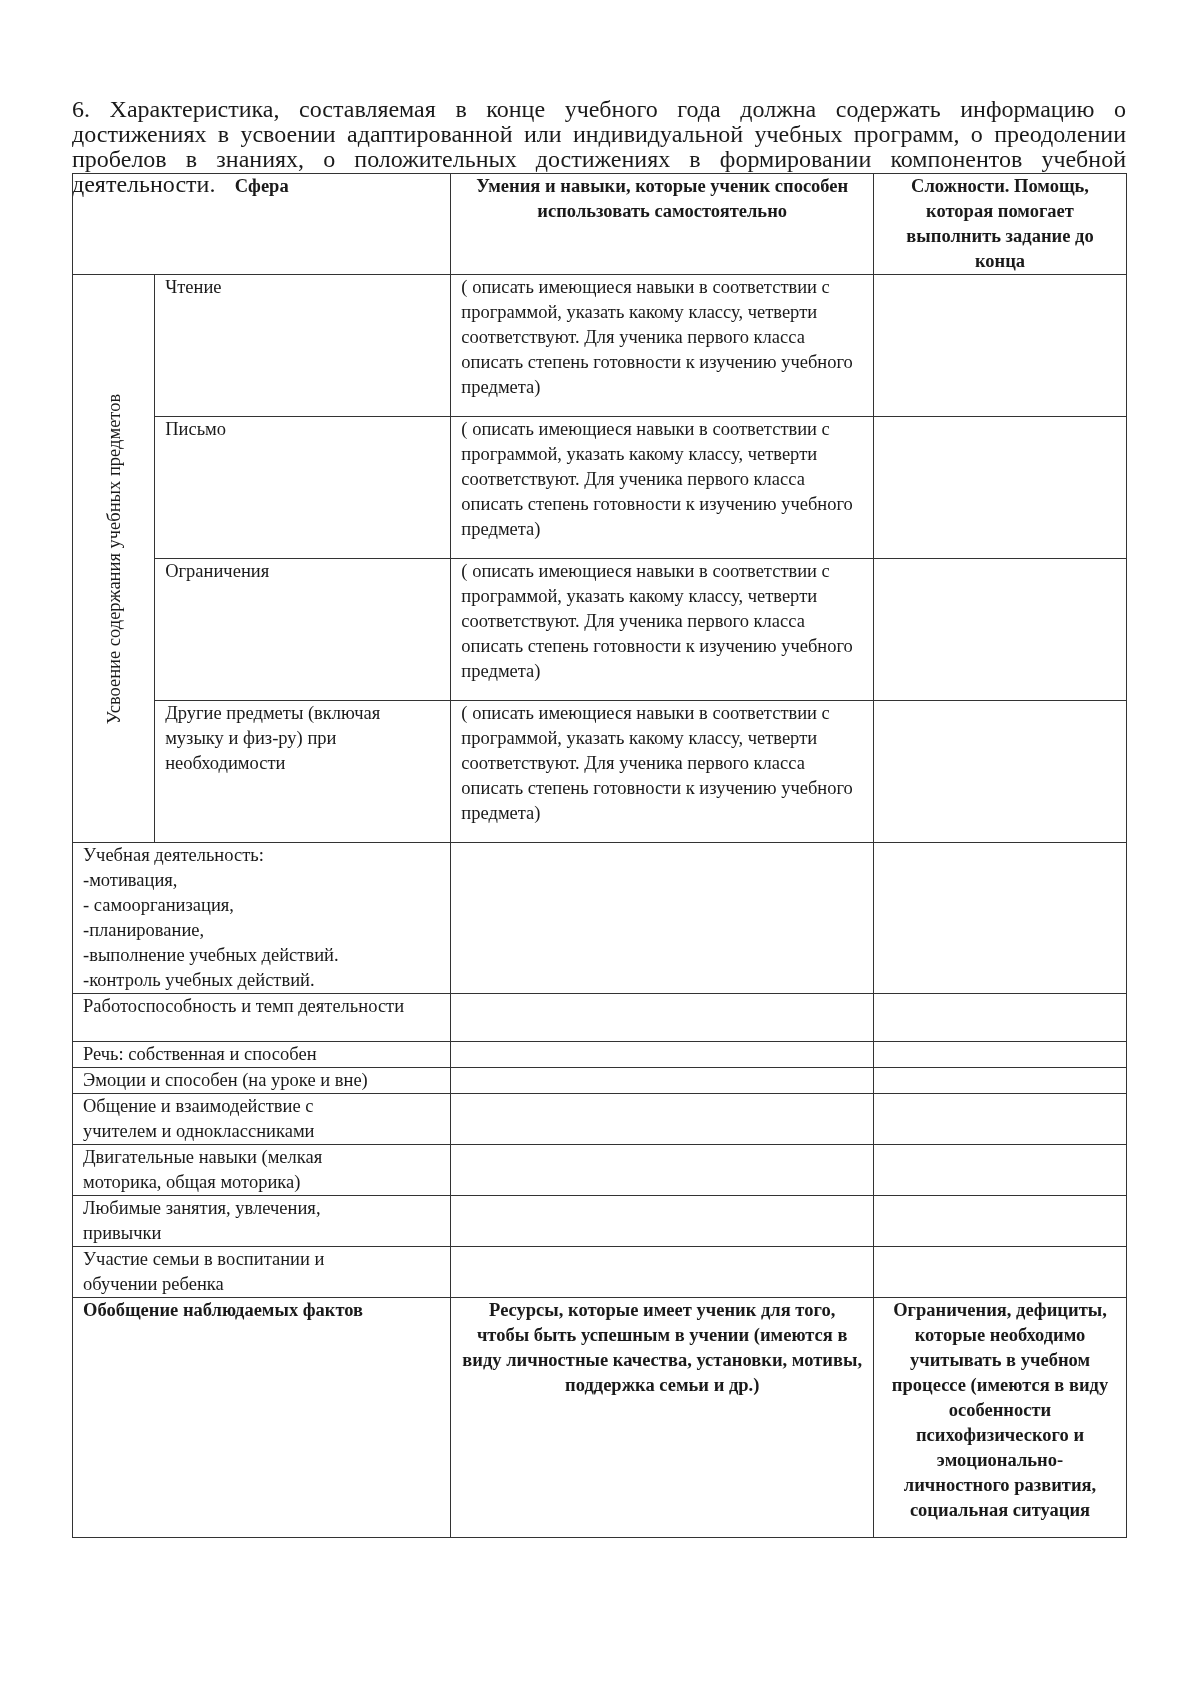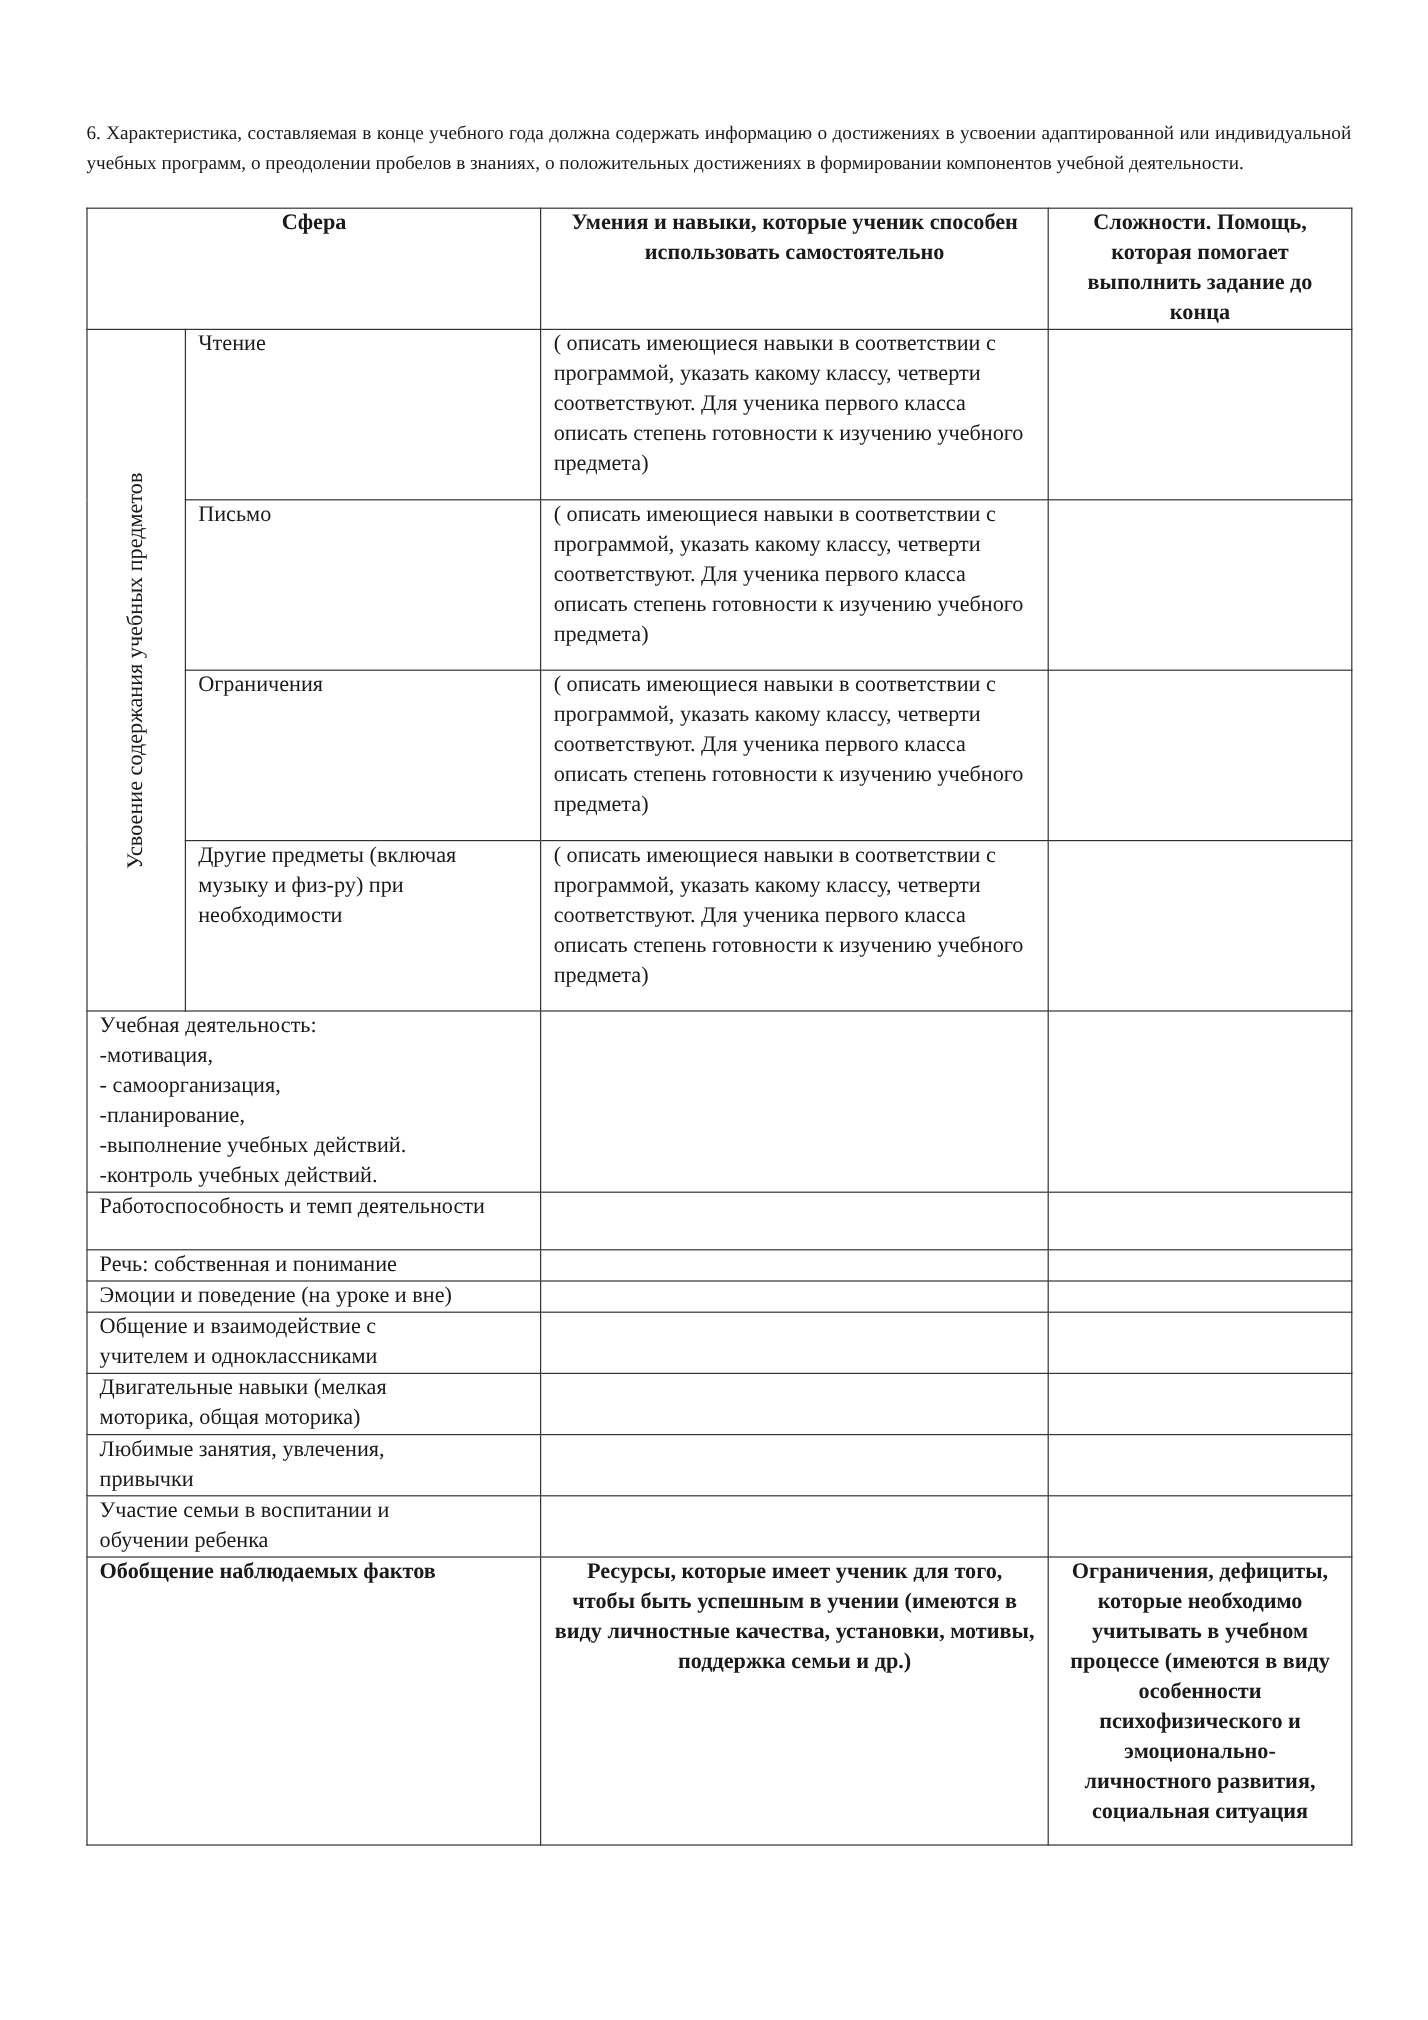--- a/index.html
+++ b/index.html
@@ -1,18 +1,18 @@
 <!DOCTYPE html>
 <html><head>
 <meta charset="utf-8">
 <style>
   html, body { margin:0; padding:0; background:#ffffff; }
   body { width:1190px; height:1683px; position:relative; overflow:hidden;
          font-family:"Liberation Serif", serif; color:#1a1a1a; }
-  .intro { position:absolute; left:72px; top:83px; width:1054px; font-size:16px; line-height:25px;
+  .intro { position:absolute; left:72px; top:73px; width:1054px; font-size:24px; line-height:25px;
            text-align:justify; }
   table.main { position:absolute; left:72px; top:173px; width:1055px; border-collapse:collapse;
                table-layout:fixed; font-size:18.5px; line-height:25px; }
   table.main td { border:1.5px solid #333; vertical-align:top; padding:0 10px; }
   .hdr td { font-weight:bold; text-align:center;margin-top:29px; }
   .bold { font-weight:bold; }
   .center { text-align:center; }
   .vert-cell { padding:0 !important; position:relative; }
   .vert { position:absolute; left:50%; top:50%; transform:translate(-50%,-50%) rotate(-90deg);
           white-space:nowrap; font-size:18.5px; }
@@ -68,26 +68,26 @@
  -контроль учебных действий.</td>
     <td></td>
     <td></td>
   </tr>
   <tr style="height:48px">
     <td colspan="2" style="">Работоспособность  и темп деятельности</td>
     <td></td>
     <td></td>
   </tr>
   <tr style="height:24px">
-    <td colspan="2">Речь: собственная и понимание</td>
+    <td colspan="2">Речь: собственная и способен</td>
     <td></td>
     <td></td>
   </tr>
   <tr style="height:24px">
-    <td colspan="2">Эмоции и поведение (на уроке и вне)</td>
+    <td colspan="2">Эмоции и способен (на уроке и вне)</td>
     <td></td>
     <td></td>
   </tr>
   <tr style="height:48px">
     <td colspan="2" style="padding-right:60px">Общение и взаимодействие с учителем и одноклассниками</td>
     <td></td>
     <td></td>
   </tr>
   <tr style="height:48px">
     <td colspan="2" style="padding-right:60px">Двигательные навыки (мелкая моторика, общая моторика)</td>

